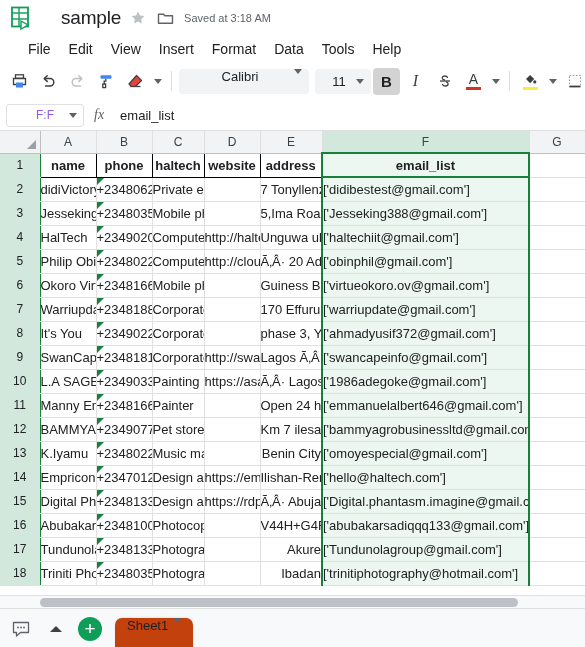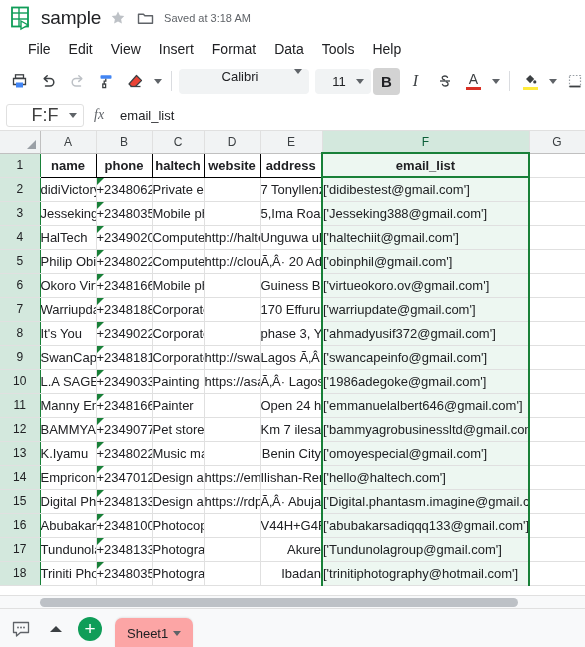--- a/index.html
+++ b/index.html
@@ -18,20 +18,21 @@
     padding: 0 8px;
     gap: 7px;
   }
   .sheets-logo { width: 26px; height: 26px; flex: none; }
   .doc-title {
     font-size: 19px;
     color: #202124;
     font-weight: 400;
     letter-spacing: -0.2px;
     white-space: nowrap;
+    margin-left: 20px;
   }
   .icon-btn {
     width: 20px; height: 20px;
     display: flex; align-items: center; justify-content: center;
     flex: none;
   }
   .saved-text {
     font-size: 11px;
     color: #5f6368;
     white-space: nowrap;
@@ -122,22 +123,22 @@
     gap: 4px;
     border-bottom: 1px solid #e0e0e0;
   }
   .namebox {
     width: 78px; height: 23px;
     background: #ffffff;
     border: 1px solid #e0e0e0;
     border-radius: 3px;
     display: flex; align-items: center; justify-content: center;
     position: relative;
-    font-size: 18px;
-    color: #404040;
+    font-size: 12px;
+    color: #8b5cf6;
     flex: none;
   }
   .namebox .nb-caret { position: absolute; right: 6px; }
   .fx-label {
     font-size: 14px;
     color: #5f6368;
     font-family: "Liberation Serif", serif;
     font-style: italic;
     padding: 0 6px;
     flex: none;
@@ -283,23 +284,23 @@
     border-radius: 50%;
     background: #0f9d58;
     display: flex; align-items: center; justify-content: center;
     color: #fff;
     font-size: 19px;
     line-height: 1;
     flex: none;
   }
   .sheet-tab {
     height: 30px;
-    background: #fca5a5;
+    background: #c2410c;
     border-radius: 7px 7px 0 0;
-    display: flex; align-items: center;
+    display: flex; align-items: flex-start;
     gap: 5px;
     padding: 0 12px;
     margin-left: 4px;
     margin-top: 10px;
     align-self: flex-end;
     font-size: 13px;
     color: #202124;
     box-shadow: 0 -1px 2px rgba(0,0,0,0.08);
   }
   .caret-dn {

